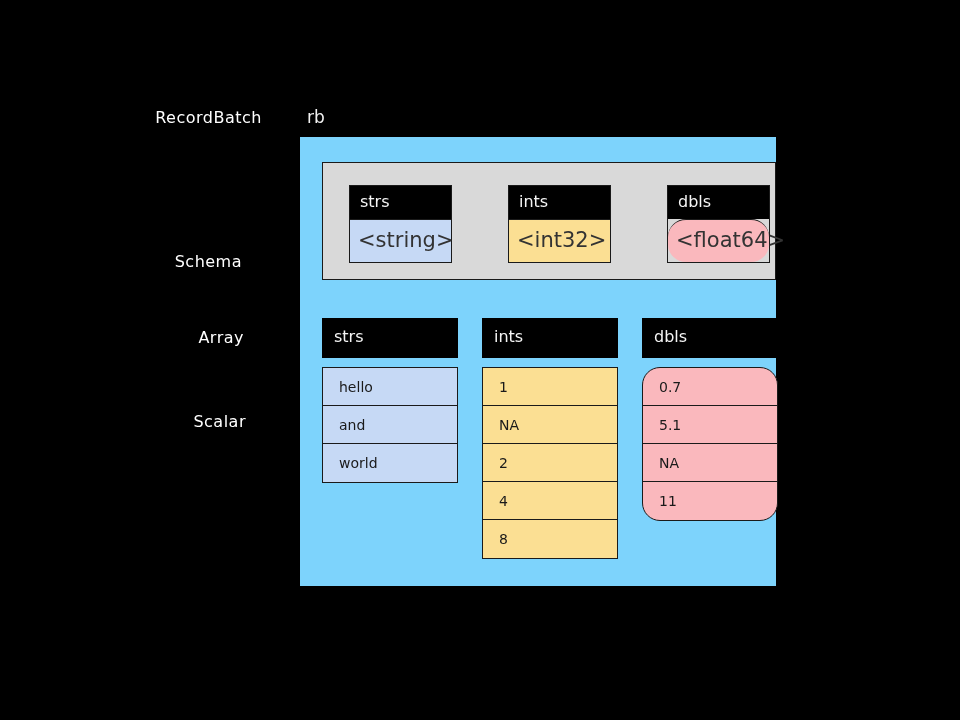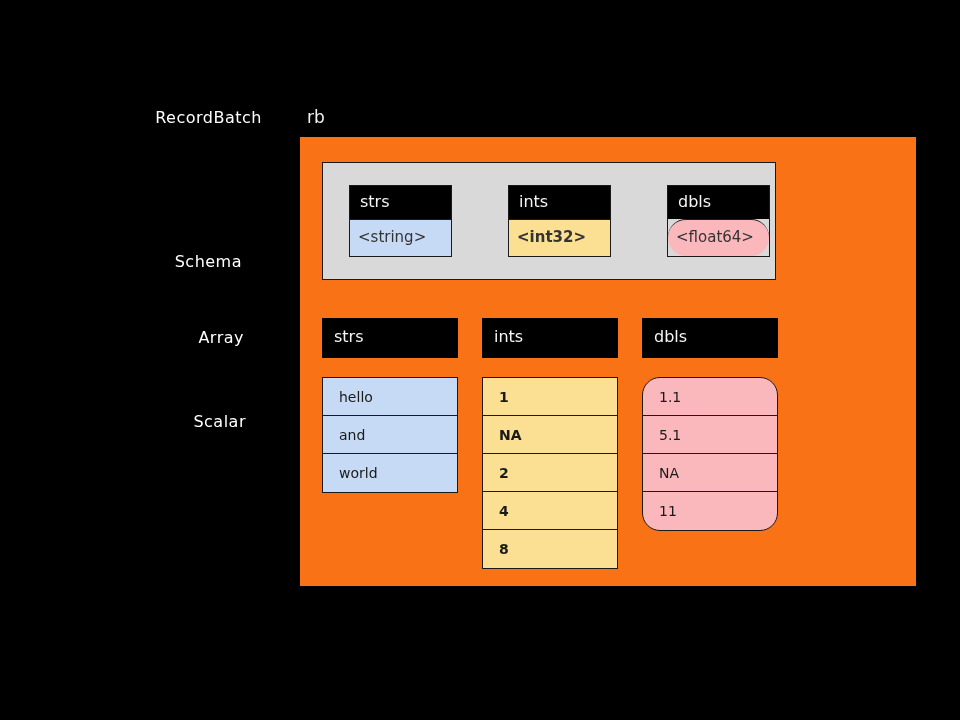--- a/index.html
+++ b/index.html
@@ -59,23 +59,23 @@
     color: #f2f2f2;
     font-size: 17px;
     font-family: "DejaVu Sans", "Liberation Sans", sans-serif;
   }
 
   
   #recordbatch-panel {
     position: absolute;
     left: 300px;
     top: 137px;
-    width: 616px;
+    width: 476px;
     height: 449px;
-    background: #f97316;
+    background: #7dd3fc;
   }
 
   
   #schema-panel {
     position: absolute;
     left: 22px;   
     top: 25px;
     width: 454px;
     height: 118px;
     background: #d9d9d9;
@@ -95,28 +95,28 @@
     box-sizing: border-box;
   }
   .schema-field-name {
     background: #000000;
     color: #f5f5f5;
     font-size: 16px;
     padding: 8px 0 9px 10px;
     line-height: 1;
   }
   .schema-field-type {
-    font-size: 15px;
+    font-size: 21px;
     color: #333333;
     padding: 10px 0 11px 8px;
     line-height: 1;
     border-top: 1px solid #1a1a1a;
   }
   .tone-blue   { background: #c6d9f5; }
-  .tone-yellow { background: #fbdf93; font-weight: bold; }
+  .tone-yellow { background: #fbdf93; }
   .tone-pink   { background: #fab8bd; border-radius: 18px; }
 
   
   #arrays-row {
     position: absolute;
     left: 22px;
     top: 181px;
     display: flex;
     gap: 24px;
   }
@@ -124,21 +124,21 @@
   .array-header {
     background: #000000;
     color: #f5f5f5;
     font-size: 16px;
     padding: 11px 0 12px 12px;
     line-height: 1;
     box-sizing: border-box;
     height: 40px;
   }
   .array-body {
-    margin-top: 19px;
+    margin-top: 9px;
     border: 1px solid #1a1a1a;
     box-sizing: border-box;
   }
   .array-cell {
     font-size: 14px;
     color: #1a1a1a;
     padding: 0 0 0 16px;
     height: 38px;
     line-height: 38px;
     box-sizing: border-box;
@@ -201,21 +201,21 @@
         <div class="array-cell">NA</div>
         <div class="array-cell">2</div>
         <div class="array-cell">4</div>
         <div class="array-cell">8</div>
       </div>
     </div>
 
     <div class="array-col">
       <div class="array-header">dbls</div>
       <div class="array-body tone-pink">
-        <div class="array-cell">1.1</div>
+        <div class="array-cell">0.7</div>
         <div class="array-cell">5.1</div>
         <div class="array-cell">NA</div>
         <div class="array-cell">11</div>
       </div>
     </div>
 
   </div>
 </div>
 
 </body></html>

